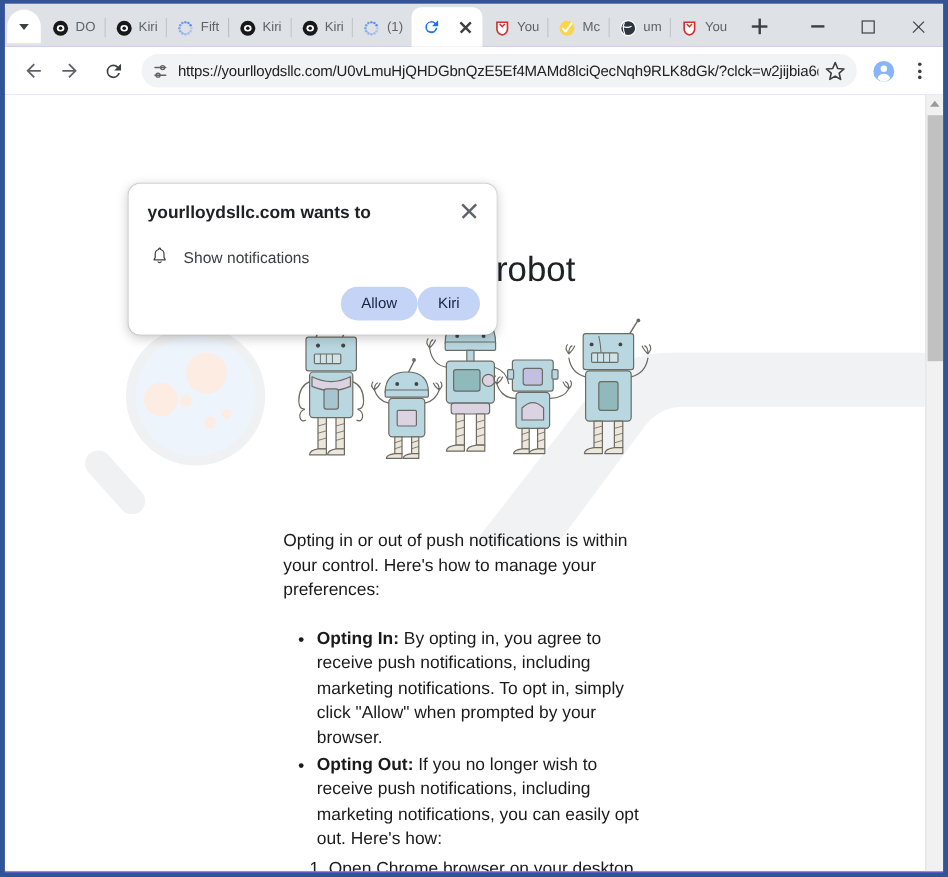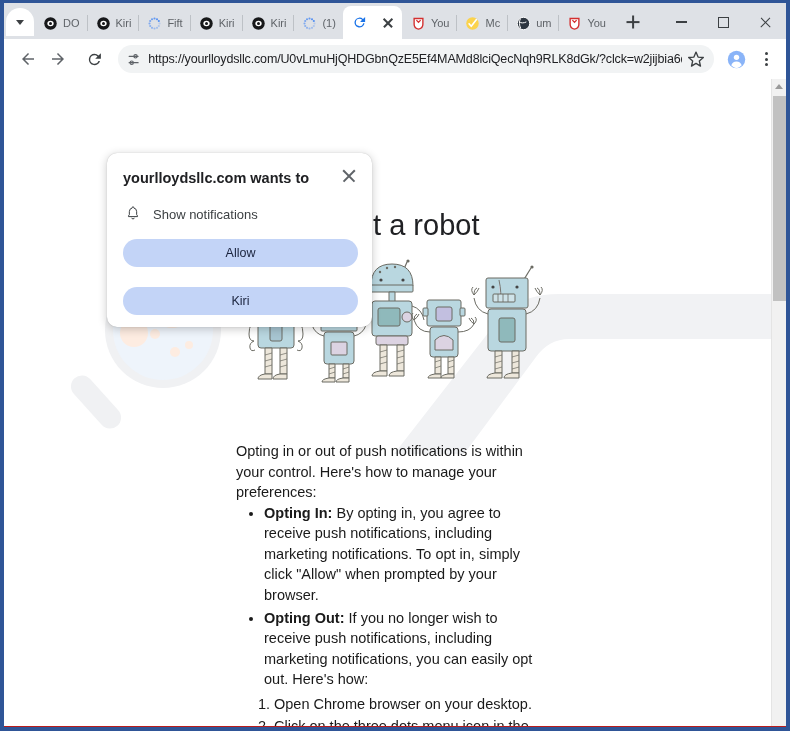--- a/index.html
+++ b/index.html
@@ -4,21 +4,21 @@
 <style>
   * { box-sizing: border-box; margin: 0; padding: 0; }
   html, body {
     width: 790px; height: 731px;
     overflow: hidden;
     font-family: "Liberation Sans", sans-serif;
     background: #2d4d7a;
   }
   #window {
     position: absolute; inset: 0;
-    background: #b91c1c;
+    background: #8b5cf6;
     border: 4px solid #2f5597;
     border-top-width: 3px;
     overflow: hidden;
   }
 
   
   #tabstrip {
     position: relative;
     height: 36px;
     background: #dee1e6;
@@ -184,21 +184,21 @@
     font-size: 29px; color: #202124;
     white-space: nowrap;
     font-family: "Liberation Sans", sans-serif;
   }
   #robots { position: absolute; left: 5px; top: 175px; width: 310px; height: 130px; }
 
   #bodytext {
     position: absolute; left: 0; top: 362px; width: 305px;
     font-size: 14.5px; line-height: 1.42; color: #1a1a1a;
   }
-  #bodytext p { margin-bottom: 0; }
+  #bodytext p { margin-bottom: 20px; }
   #bodytext ul { margin: 0 0 0 20px; padding-left: 8px; }
   #bodytext ul li { margin-bottom: 2px; }
   #bodytext ol { margin: 4px 0 0 30px; padding-left: 8px; }
   #bodytext ol li { margin-bottom: 1px; }
   #bodytext b { font-weight: bold; }
 
   
   #scrollbar {
     position: absolute; right: 0; top: 0; bottom: 0;
     width: 15px; background: #f1f1f1;
@@ -217,21 +217,21 @@
   #sb-thumb {
     position: absolute; top: 17px; left: 1px;
     width: 13px; height: 205px;
     background: #c1c1c1; border-radius: 0;
   }
 
   
   #permdialog {
     position: absolute;
     left: 103px; top: 74px;
-    width: 265px;
+    width: 307px;
     background: #fff;
     border-radius: 10px;
     box-shadow: 0 2px 10px rgba(0,0,0,.22), 0 0 1px rgba(0,0,0,.25);
     padding: 14px 14px 12px 16px;
     z-index: 30;
   }
   #permdialog .pd-head {
     display: flex; align-items: flex-start; justify-content: space-between;
   }
   #permdialog .pd-title {
@@ -245,21 +245,21 @@
     content:""; position:absolute; left:1px; top:8px; width:16px; height:1.5px; background:#5f6368;
   }
   #permdialog .pd-close::before { transform: rotate(45deg); }
   #permdialog .pd-close::after  { transform: rotate(-45deg); }
   #permdialog .pd-row {
     display: flex; align-items: flex-end; gap: 12px;
     margin-top: 17px; padding-left: 2px;
   }
   #permdialog .pd-row span.txt { font-size: 13px; color: #3c4043; }
   #permdialog .pd-actions {
-    display: flex; justify-content: flex-start; gap: 20px; margin-top: 17px; flex-direction: column;
+    display: flex; justify-content: flex-end; gap: 0; margin-top: 17px;
   }
   #permdialog .pd-btn {
     background: #c3d4f7;
     color: #19223c;
     border: none;
     border-radius: 16px;
     padding: 7px 17px;
     font-size: 12.5px;
     font-family: "Liberation Sans", sans-serif;
     font-weight: 500;

